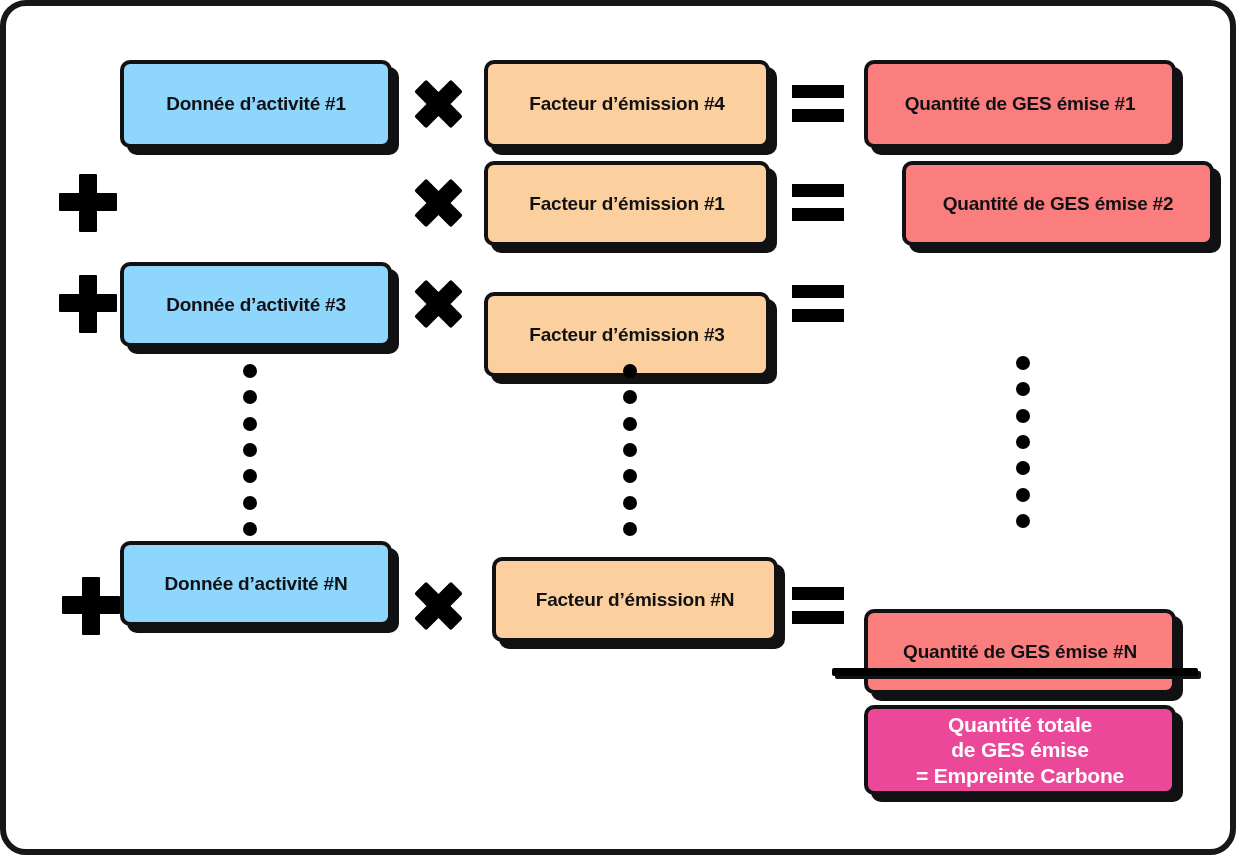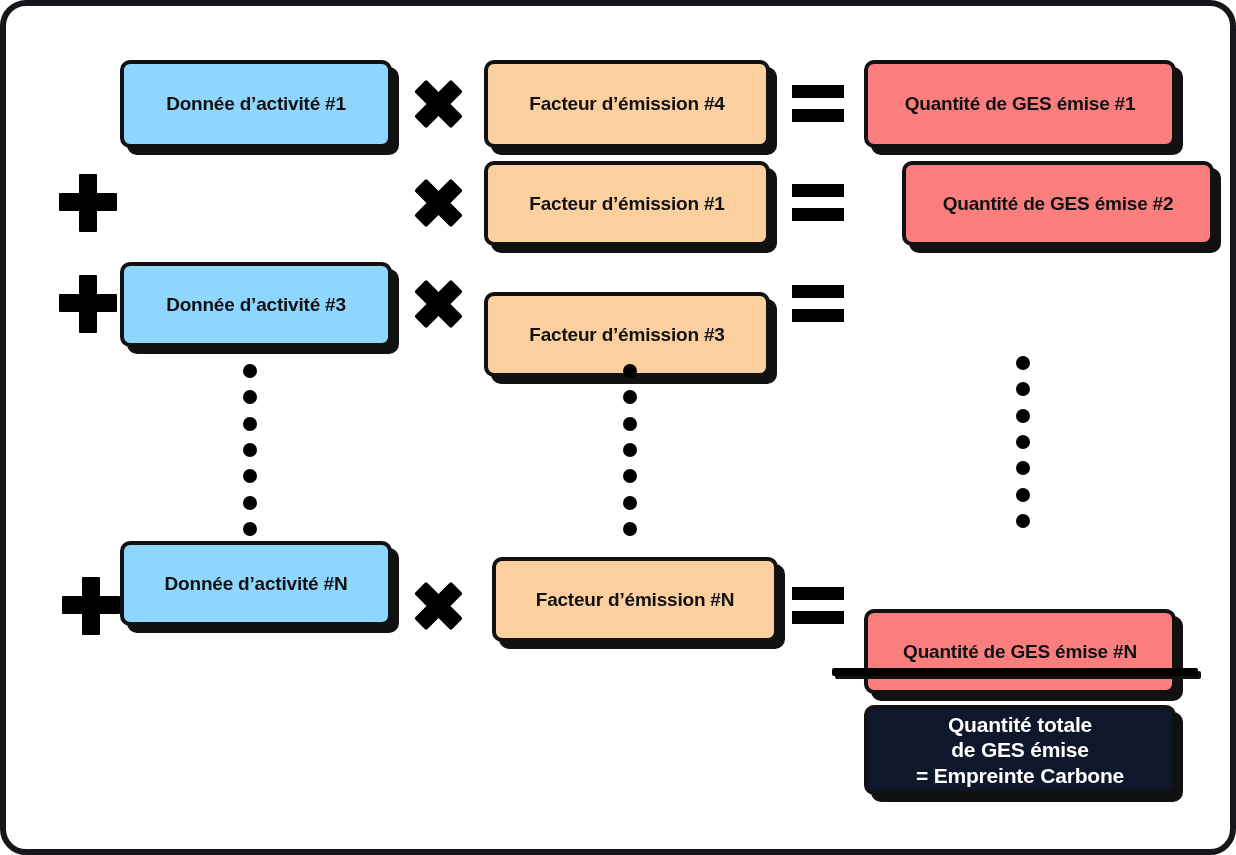--- a/index.html
+++ b/index.html
@@ -106,21 +106,21 @@
     justify-content: center;
     text-align: center;
     font-weight: 700;
     letter-spacing: -0.2px;
     color: #111114;
   }
   .box-blue   { background: #8FD6FD; }
   .box-orange { background: #FCD09E; }
   .box-red    { background: #FB7E7F; }
   .box-total  {
-    background: #0f172a;
+    background: #ec4899;
     color: #ffffff;
     line-height: 1.22;
     font-size: 21px;
   }
 
   .box-label {
     display: block;
     padding: 0 10px;
     font-size: 19px;
   }

